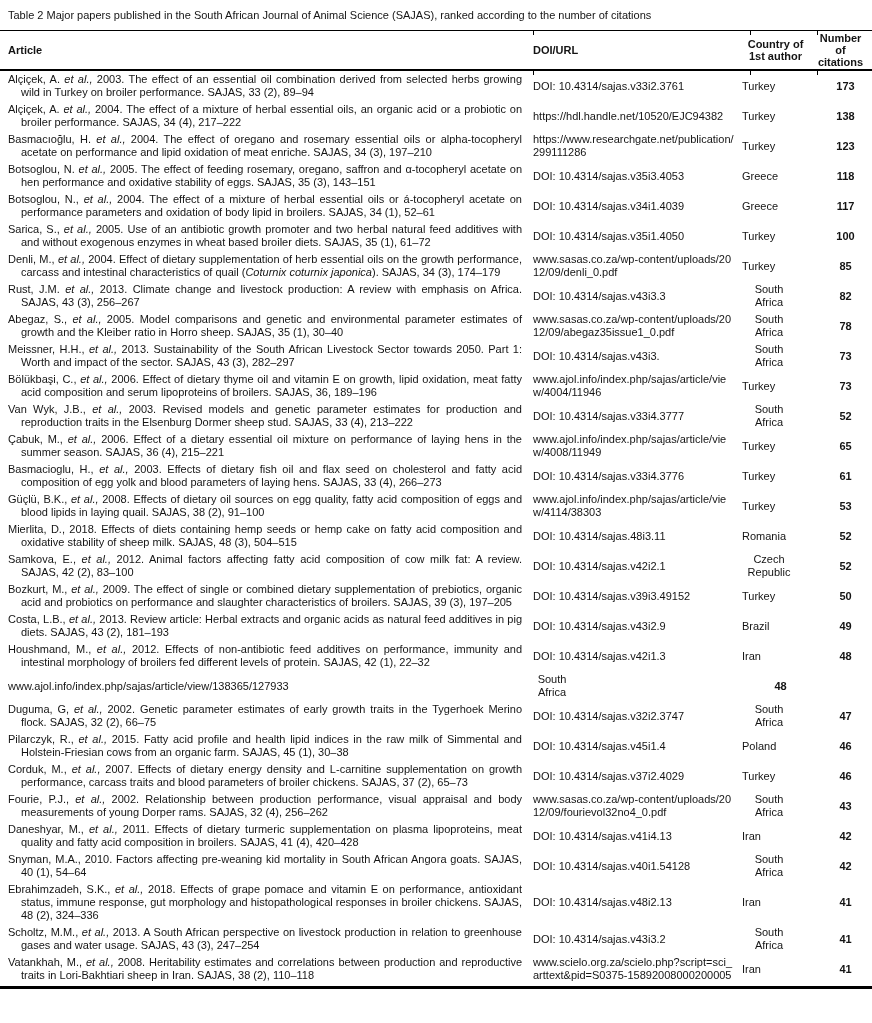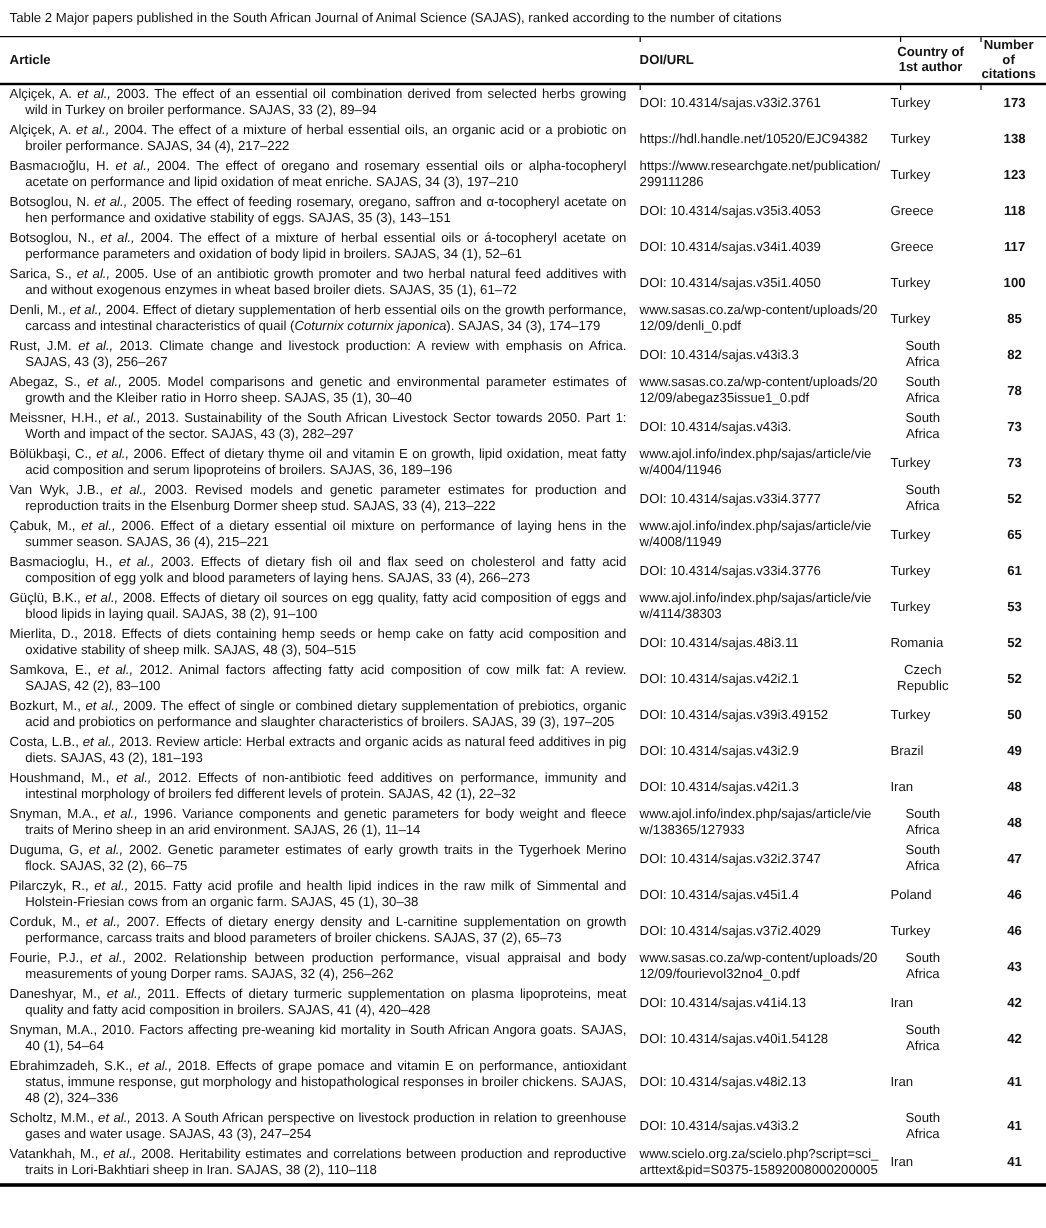--- a/index.html
+++ b/index.html
@@ -288,21 +288,20 @@
   <div class="grid row">
     <div class="cell cell-article">Houshmand, M., <i>et al.,</i> 2012. Effects of non-antibiotic feed additives on performance, immunity and intestinal morphology of broilers fed different levels of protein. SAJAS, 42 (1), 22–32</div>
     <div class="cell cell-doi">DOI: 10.4314/sajas.v42i1.3</div>
     <div class="cell cell-country">
           <span>Iran</span>
         </div>
     <div class="cell cell-cites">48</div>
   </div>
 
   <div class="grid row">
-    <div class="cell cell-article">Snyman, M.A., <i>et al.,</i> 1996. Variance components and genetic parameters for body weight and fleece traits of Merino sheep in an arid environment. SAJAS, 26 (1), 11–14</div>
     <div class="cell cell-doi">www.ajol.info/index.php/sajas/article/view/138365/127933</div>
     <div class="cell cell-country">
           <span>South Africa</span>
         </div>
     <div class="cell cell-cites">48</div>
   </div>
 
   <div class="grid row">
     <div class="cell cell-article">Duguma, G, <i>et al.,</i> 2002. Genetic parameter estimates of early growth traits in the Tygerhoek Merino flock. SAJAS, 32 (2), 66–75</div>
     <div class="cell cell-doi">DOI: 10.4314/sajas.v32i2.3747</div>

